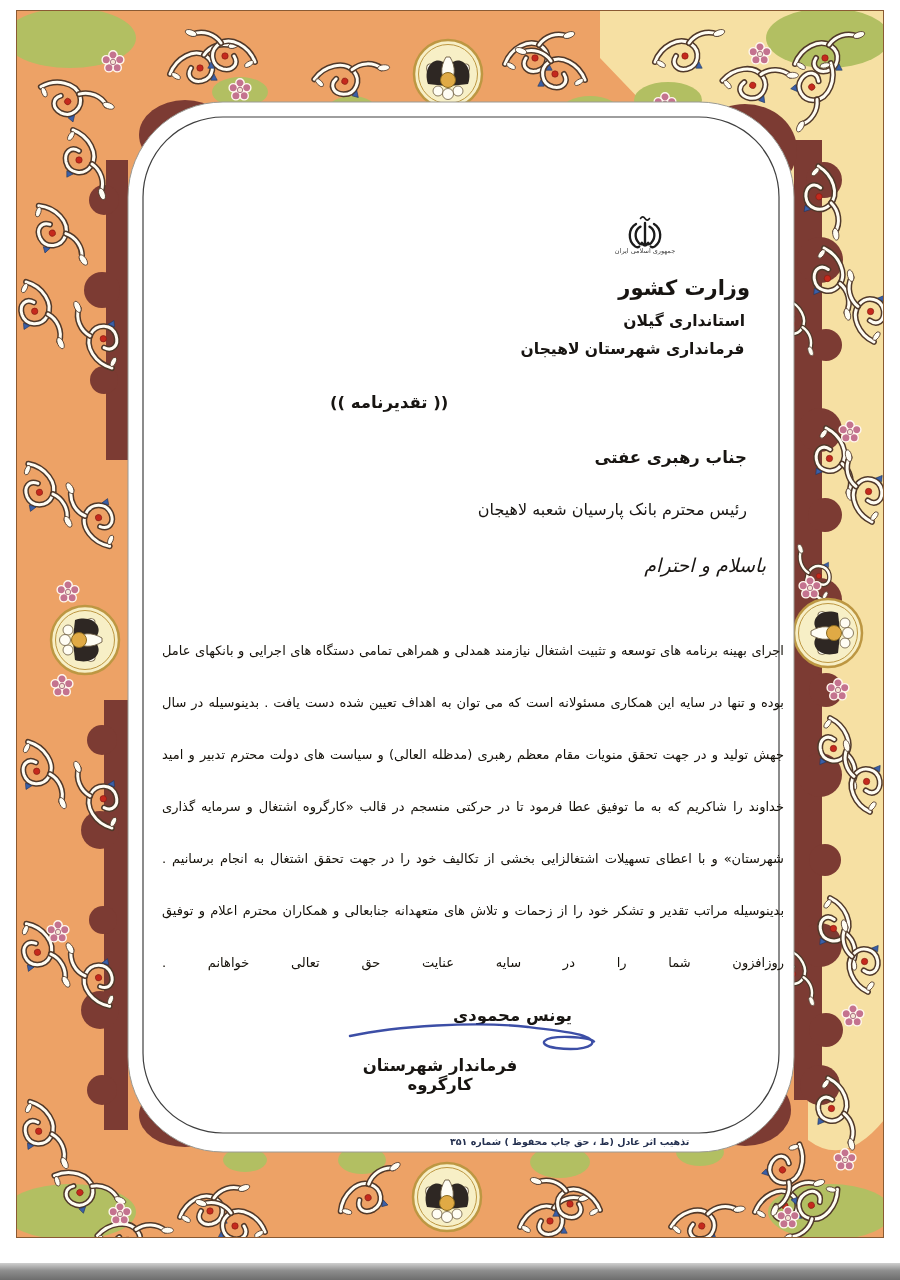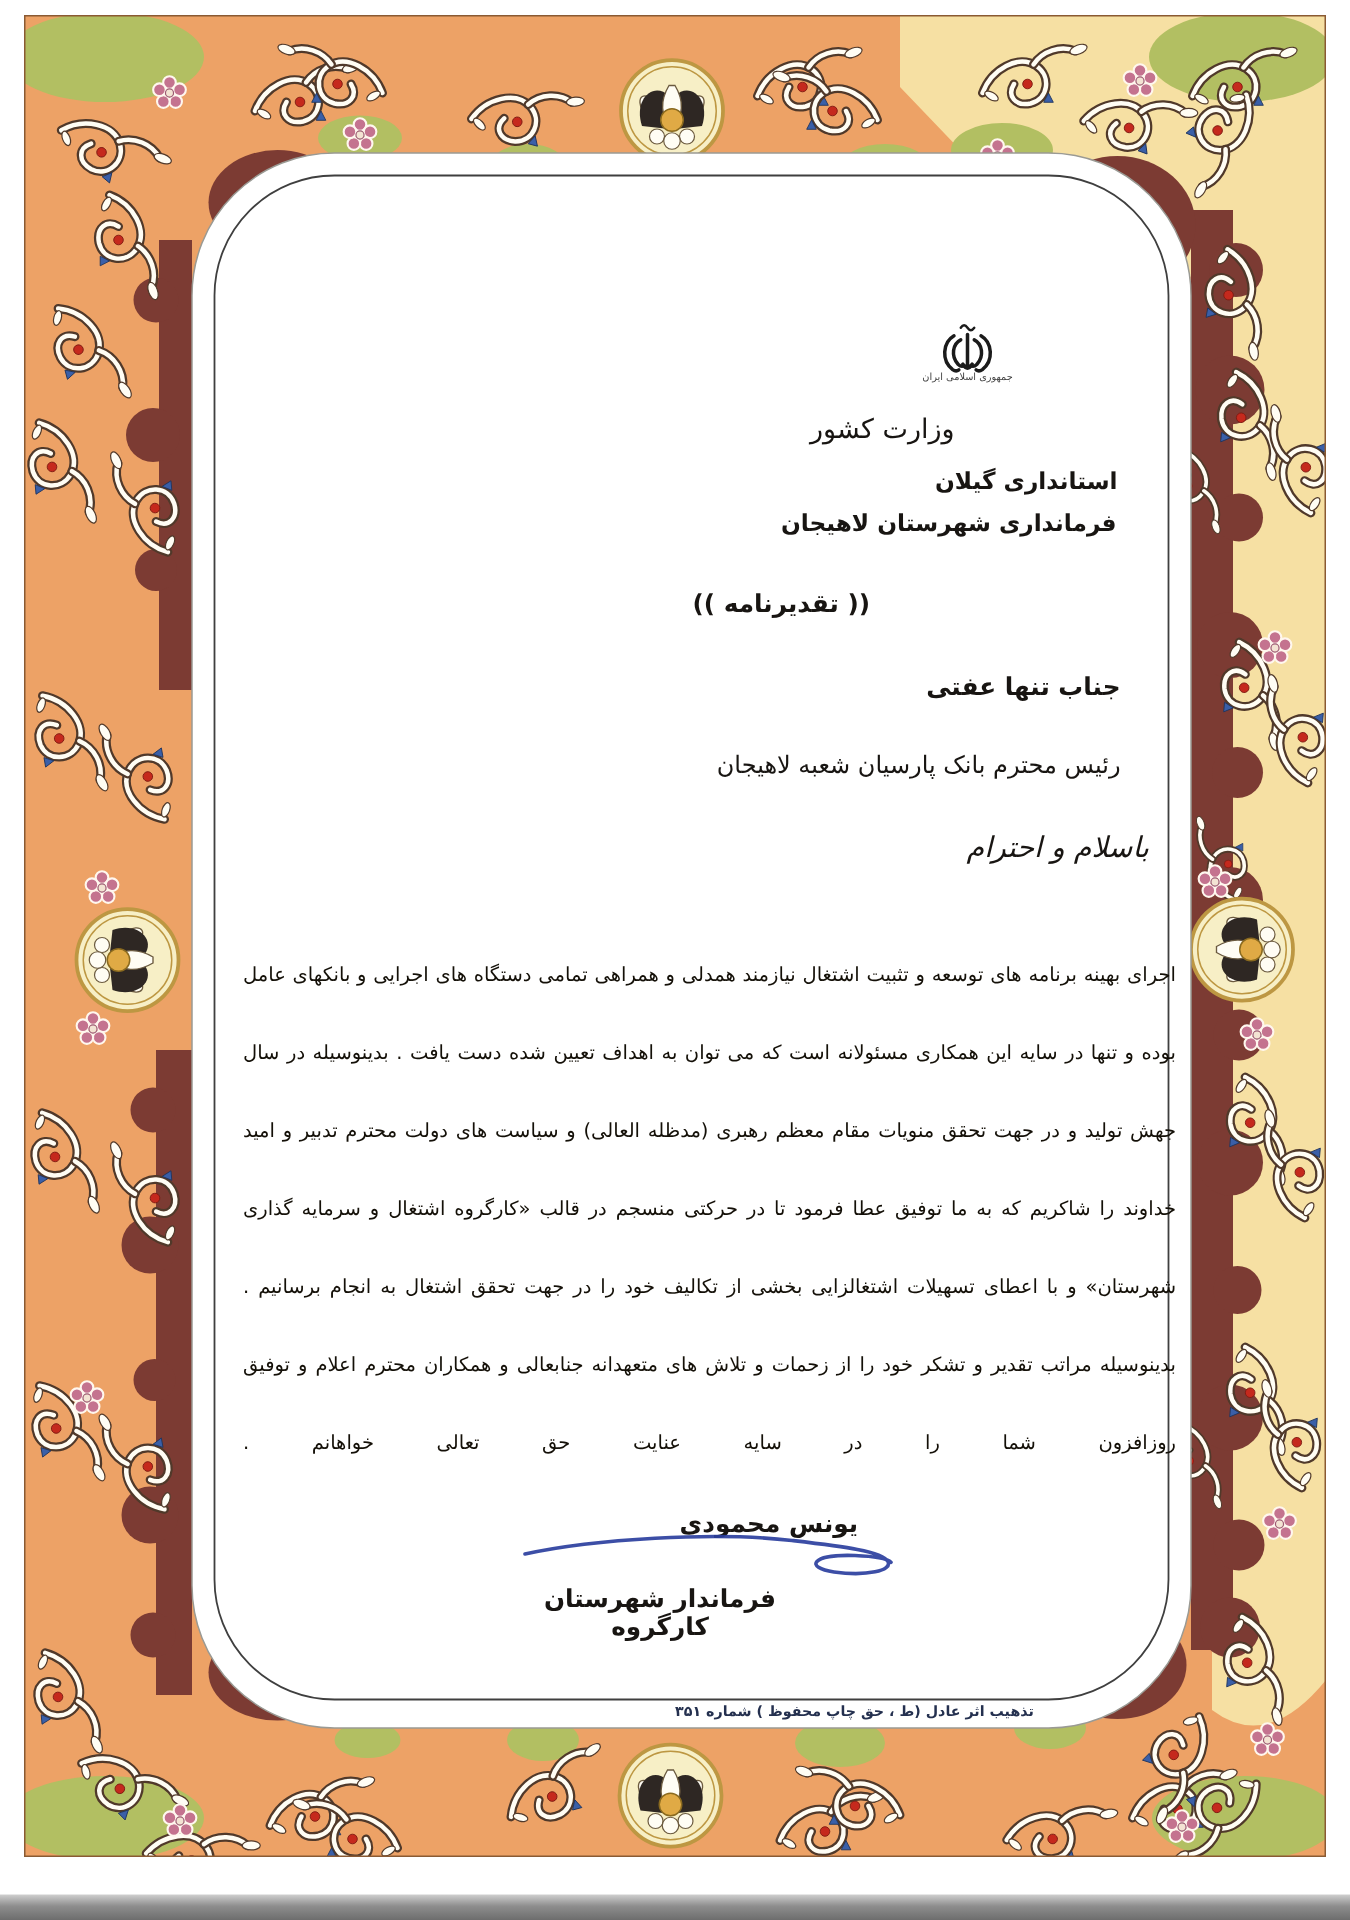--- a/index.html
+++ b/index.html
@@ -14,25 +14,25 @@
   #border-art{position:absolute;left:0;top:0;width:900px;height:1280px}
   .vineO{fill:none;stroke:#50392a;stroke-width:6;stroke-linecap:round}
   .vineW{fill:none;stroke:#fffdf4;stroke-width:3;stroke-linecap:round}
   .leaf{fill:#fffdf4;stroke:#50392a;stroke-width:.8}
   .berry{fill:#c5291d;stroke:#7e1b12;stroke-width:.6}
   .bud{fill:#3a5fa8;stroke:#20355e;stroke-width:.6}
   
   .fa{direction:rtl;unicode-bidi:isolate}
   .num{direction:ltr;unicode-bidi:bidi-override;display:inline-block}
   .emblem-caption{left:595px;top:247px;width:100px;text-align:center;font-size:6.5px;color:#3d3d3d;letter-spacing:-.3px}
-  .ministry{left:540px;top:276px;width:210px;text-align:left;font-size:18px;font-weight:400}
+  .ministry{left:540px;top:276px;width:210px;text-align:right;font-size:21px;font-weight:700}
   .province{left:535px;top:312px;width:210px;text-align:right;font-size:15.5px;font-weight:700}
   .county{left:515px;top:340px;width:235px;text-align:center;font-size:15.5px;font-weight:700}
   .meta{left:150px;top:276px;width:258px;text-align:right;font-size:15px;font-weight:700;line-height:34px}
-  .title{left:330px;top:393px;width:250px;text-align:right;font-size:16.5px;font-weight:700}
+  .title{left:330px;top:393px;width:250px;text-align:left;font-size:16.5px;font-weight:700}
   .rcpt-name{left:400px;top:448px;width:347px;text-align:right;font-size:16.5px;font-weight:700}
   .rcpt-pos{left:400px;top:500px;width:347px;text-align:right;font-size:16px;font-weight:400}
   .salutation{left:500px;top:554px;width:266px;text-align:right;font-size:19px;font-weight:500;font-style:italic}
   .body-text{
     left:162px;top:612px;width:622px;
     font-size:13px;line-height:52px;text-align:justify;text-align-last:justify;
     color:#141008;font-weight:500;
   }
   .sig-name{left:352px;top:1006px;width:220px;font-size:16.5px;font-weight:700}
   .sig-title{left:330px;top:1056px;width:220px;text-align:center;font-size:16.5px;font-weight:700}
@@ -230,21 +230,21 @@
 <div class="abs fa emblem-caption">جمهوری اسلامی ایران</div>
 <div class="abs fa ministry">وزارت کشور</div>
 <div class="abs fa province">استانداری گیلان</div>
 <div class="abs fa county">فرمانداری شهرستان لاهیجان</div>
 
 <div class="abs fa meta">
 </div>
 
 <div class="abs fa title">(( تقدیرنامه ))</div>
 
-<div class="abs fa rcpt-name">جناب تنها عفتی</div>
+<div class="abs fa rcpt-name">جناب رهبری عفتی</div>
 <div class="abs fa rcpt-pos">رئیس محترم بانک پارسیان شعبه لاهیجان</div>
 
 <div class="abs fa salutation">باسلام و احترام</div>
 
 <p class="abs fa body-text"><span>اجرای بهینه برنامه های توسعه و تثبیت اشتغال نیازمند همدلی و همراهی تمامی دستگاه های اجرایی و بانکهای عامل بوده و تنها</span> <span>در سایه این همکاری مسئولانه است که می توان به اهداف تعیین شده دست یافت . بدینوسیله در سال جهش تولید و در جهت تحقق</span> <span>منویات مقام معظم رهبری (مدظله العالی) و سیاست های دولت محترم تدبیر و امید خداوند را شاکریم که به ما توفیق عطا فرمود تا در</span> <span>حرکتی منسجم در قالب «کارگروه اشتغال و سرمایه گذاری شهرستان» و با اعطای تسهیلات اشتغالزایی بخشی از تکالیف خود را در جهت</span> <span>تحقق اشتغال به انجام برسانیم . بدینوسیله مراتب تقدیر و تشکر خود را از زحمات و تلاش های متعهدانه جنابعالی و همکاران محترم</span> <span>اعلام و توفیق روزافزون شما را در سایه عنایت حق تعالی خواهانم .</span></p>
 
 <div class="abs fa sig-name">یونس محمودی</div>
 <svg class="abs sig-stroke" viewBox="0 0 256 40">
   <path d="M4 18 C 50 8 130 3 182 9 C 216 13 242 16 246 23 C 249 29 232 33 210 30 C 190 27 195 18 224 19 C 238 19.6 246 21.5 248 23.5" fill="none" stroke="#2b3f9e" stroke-width="2.4" stroke-linecap="round" opacity=".92"></path>
 </svg>

